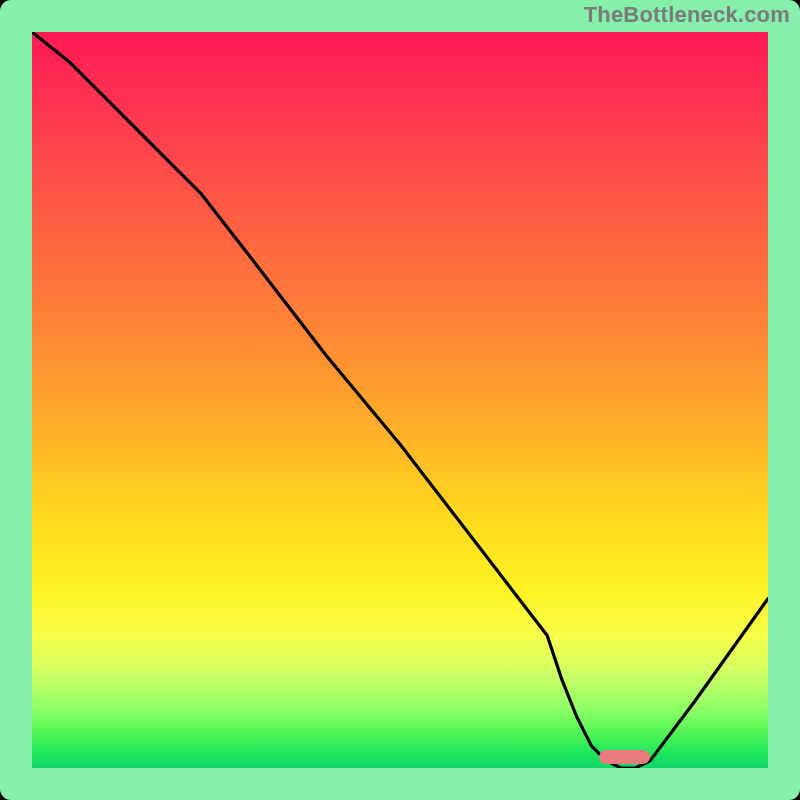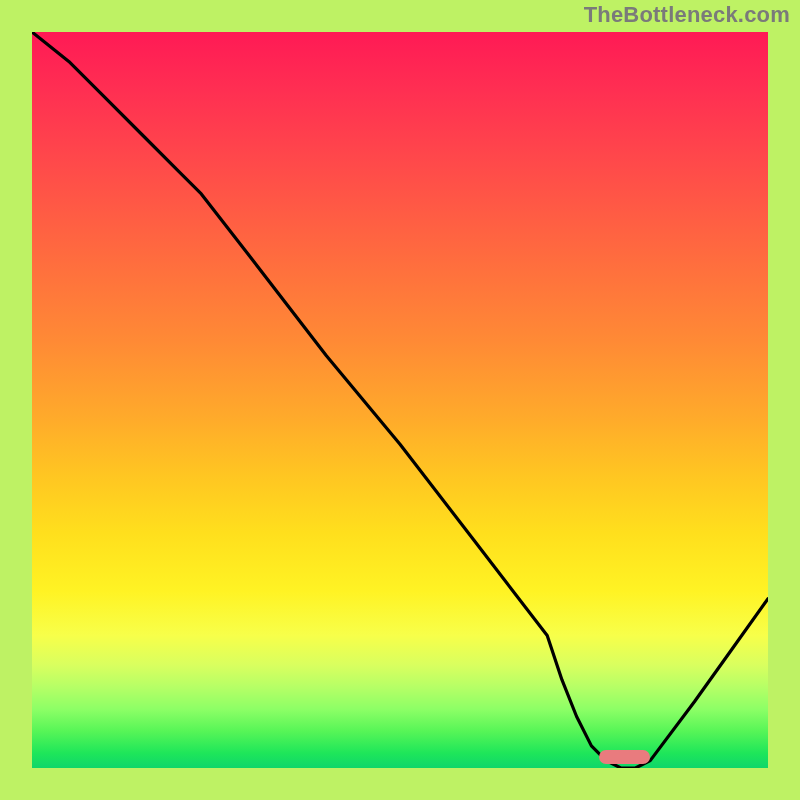--- a/index.html
+++ b/index.html
@@ -8,21 +8,22 @@
     width: 800px;
     height: 800px;
     background: #000;
     font-family: Arial, Helvetica, sans-serif;
     overflow: hidden;
   }
   .frame {
     position: relative;
     width: 800px;
     height: 800px;
-    background: #bef264;
+    background: #86efac;
+    border-radius: 11px;
   }
   .watermark {
     position: absolute;
     top: 2px;
     right: 10px;
     color: #7a7a7a;
     font-size: 22px;
     font-weight: 600;
     letter-spacing: 0.2px;
     user-select: none;

